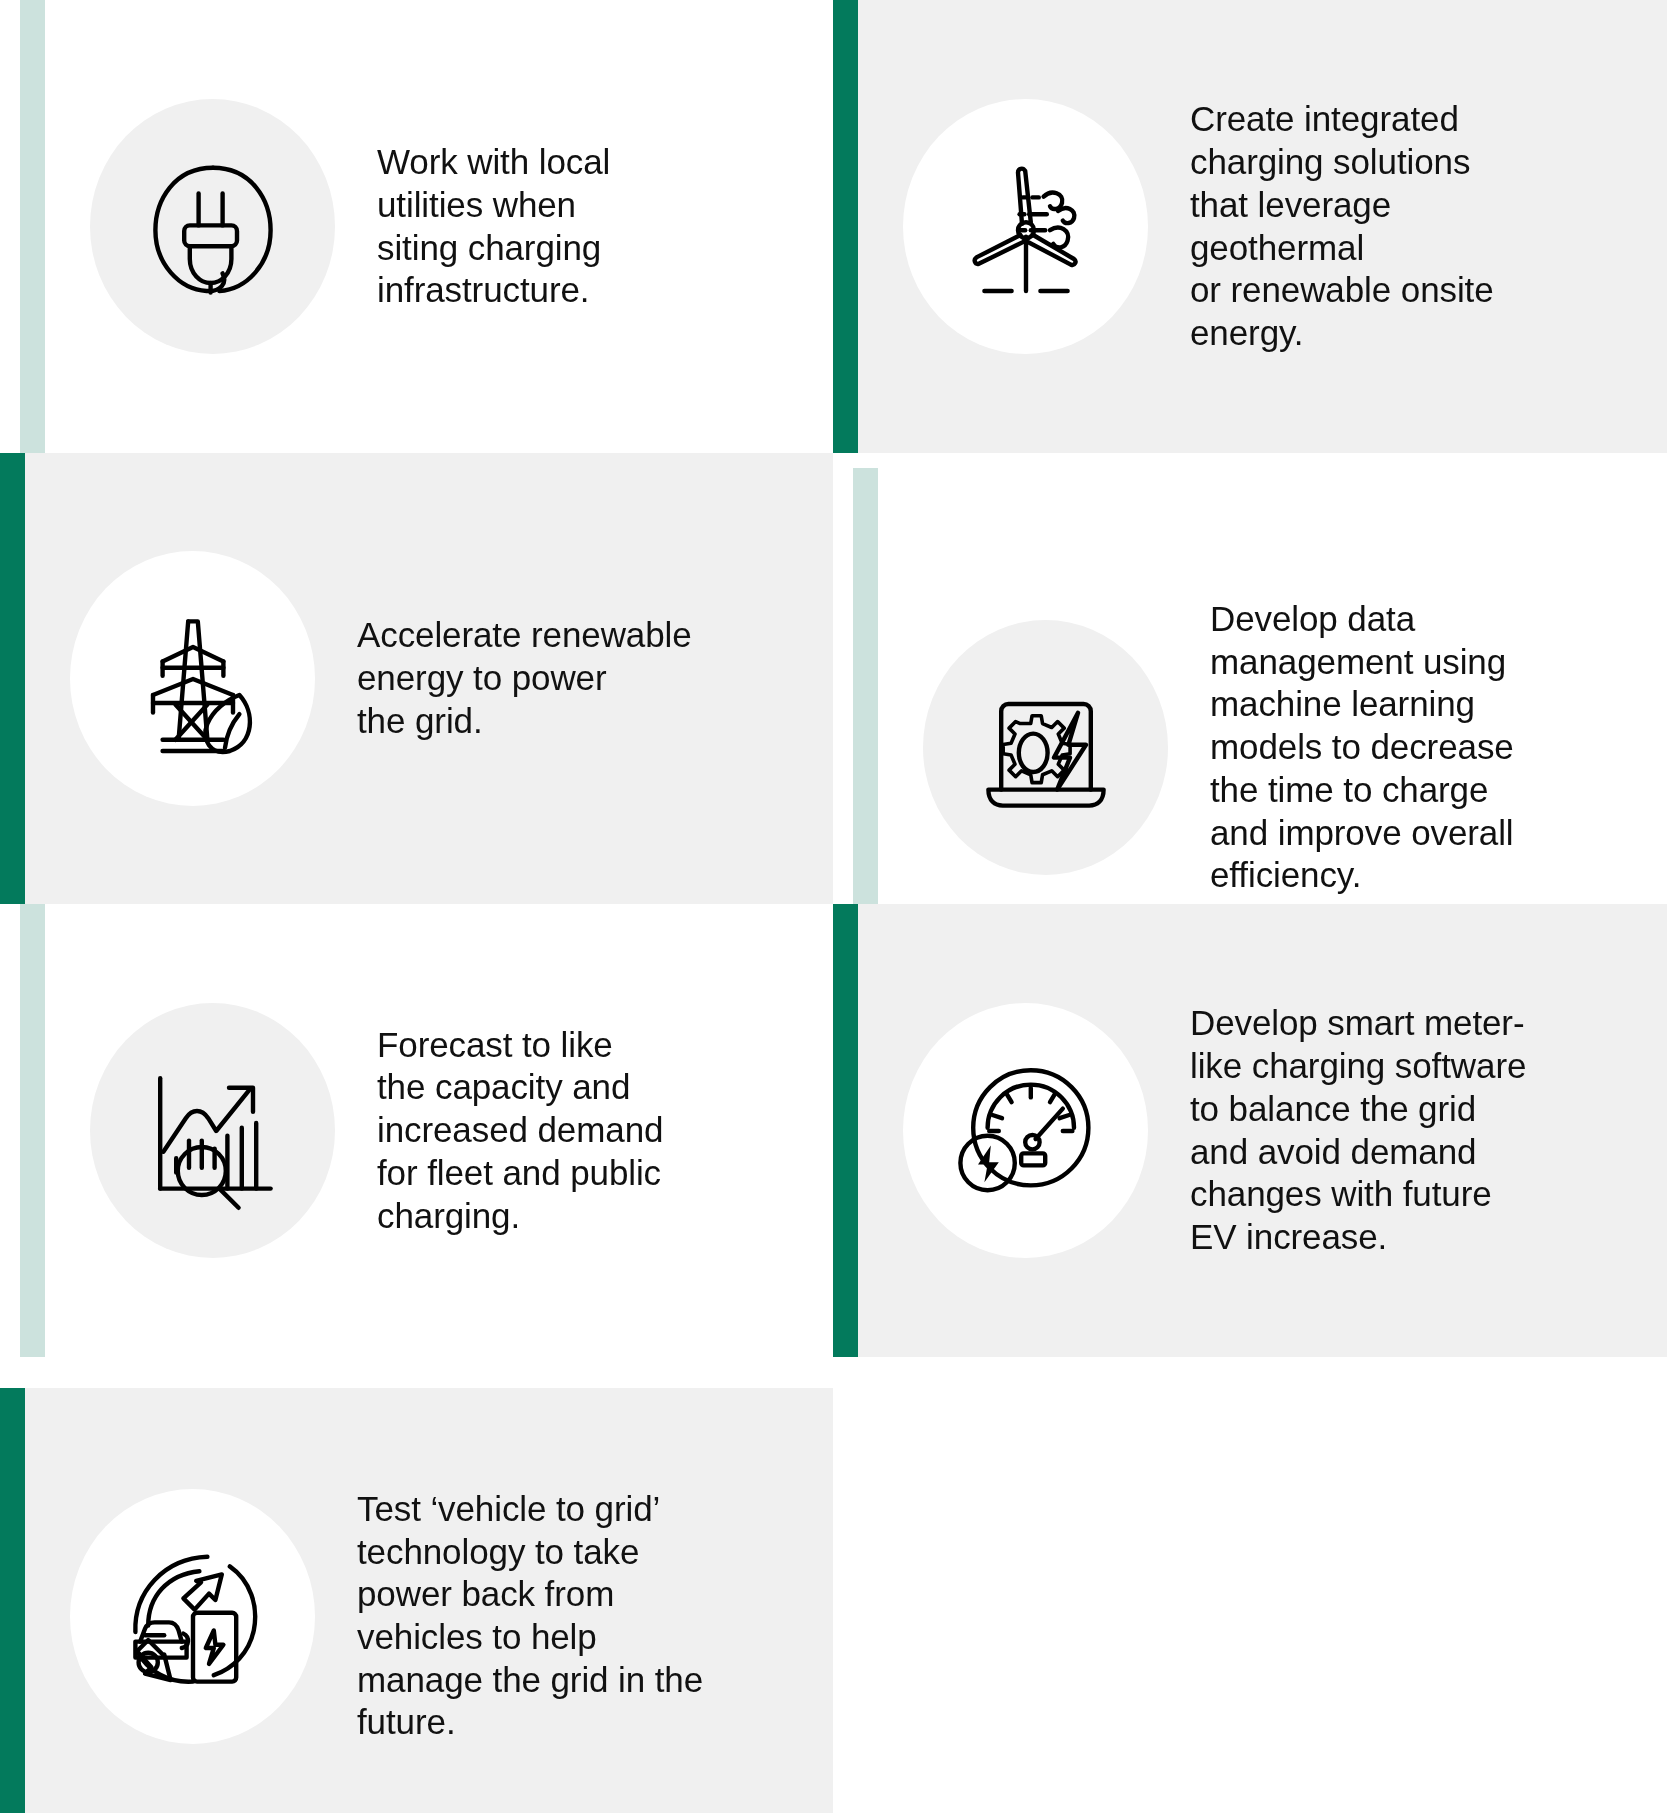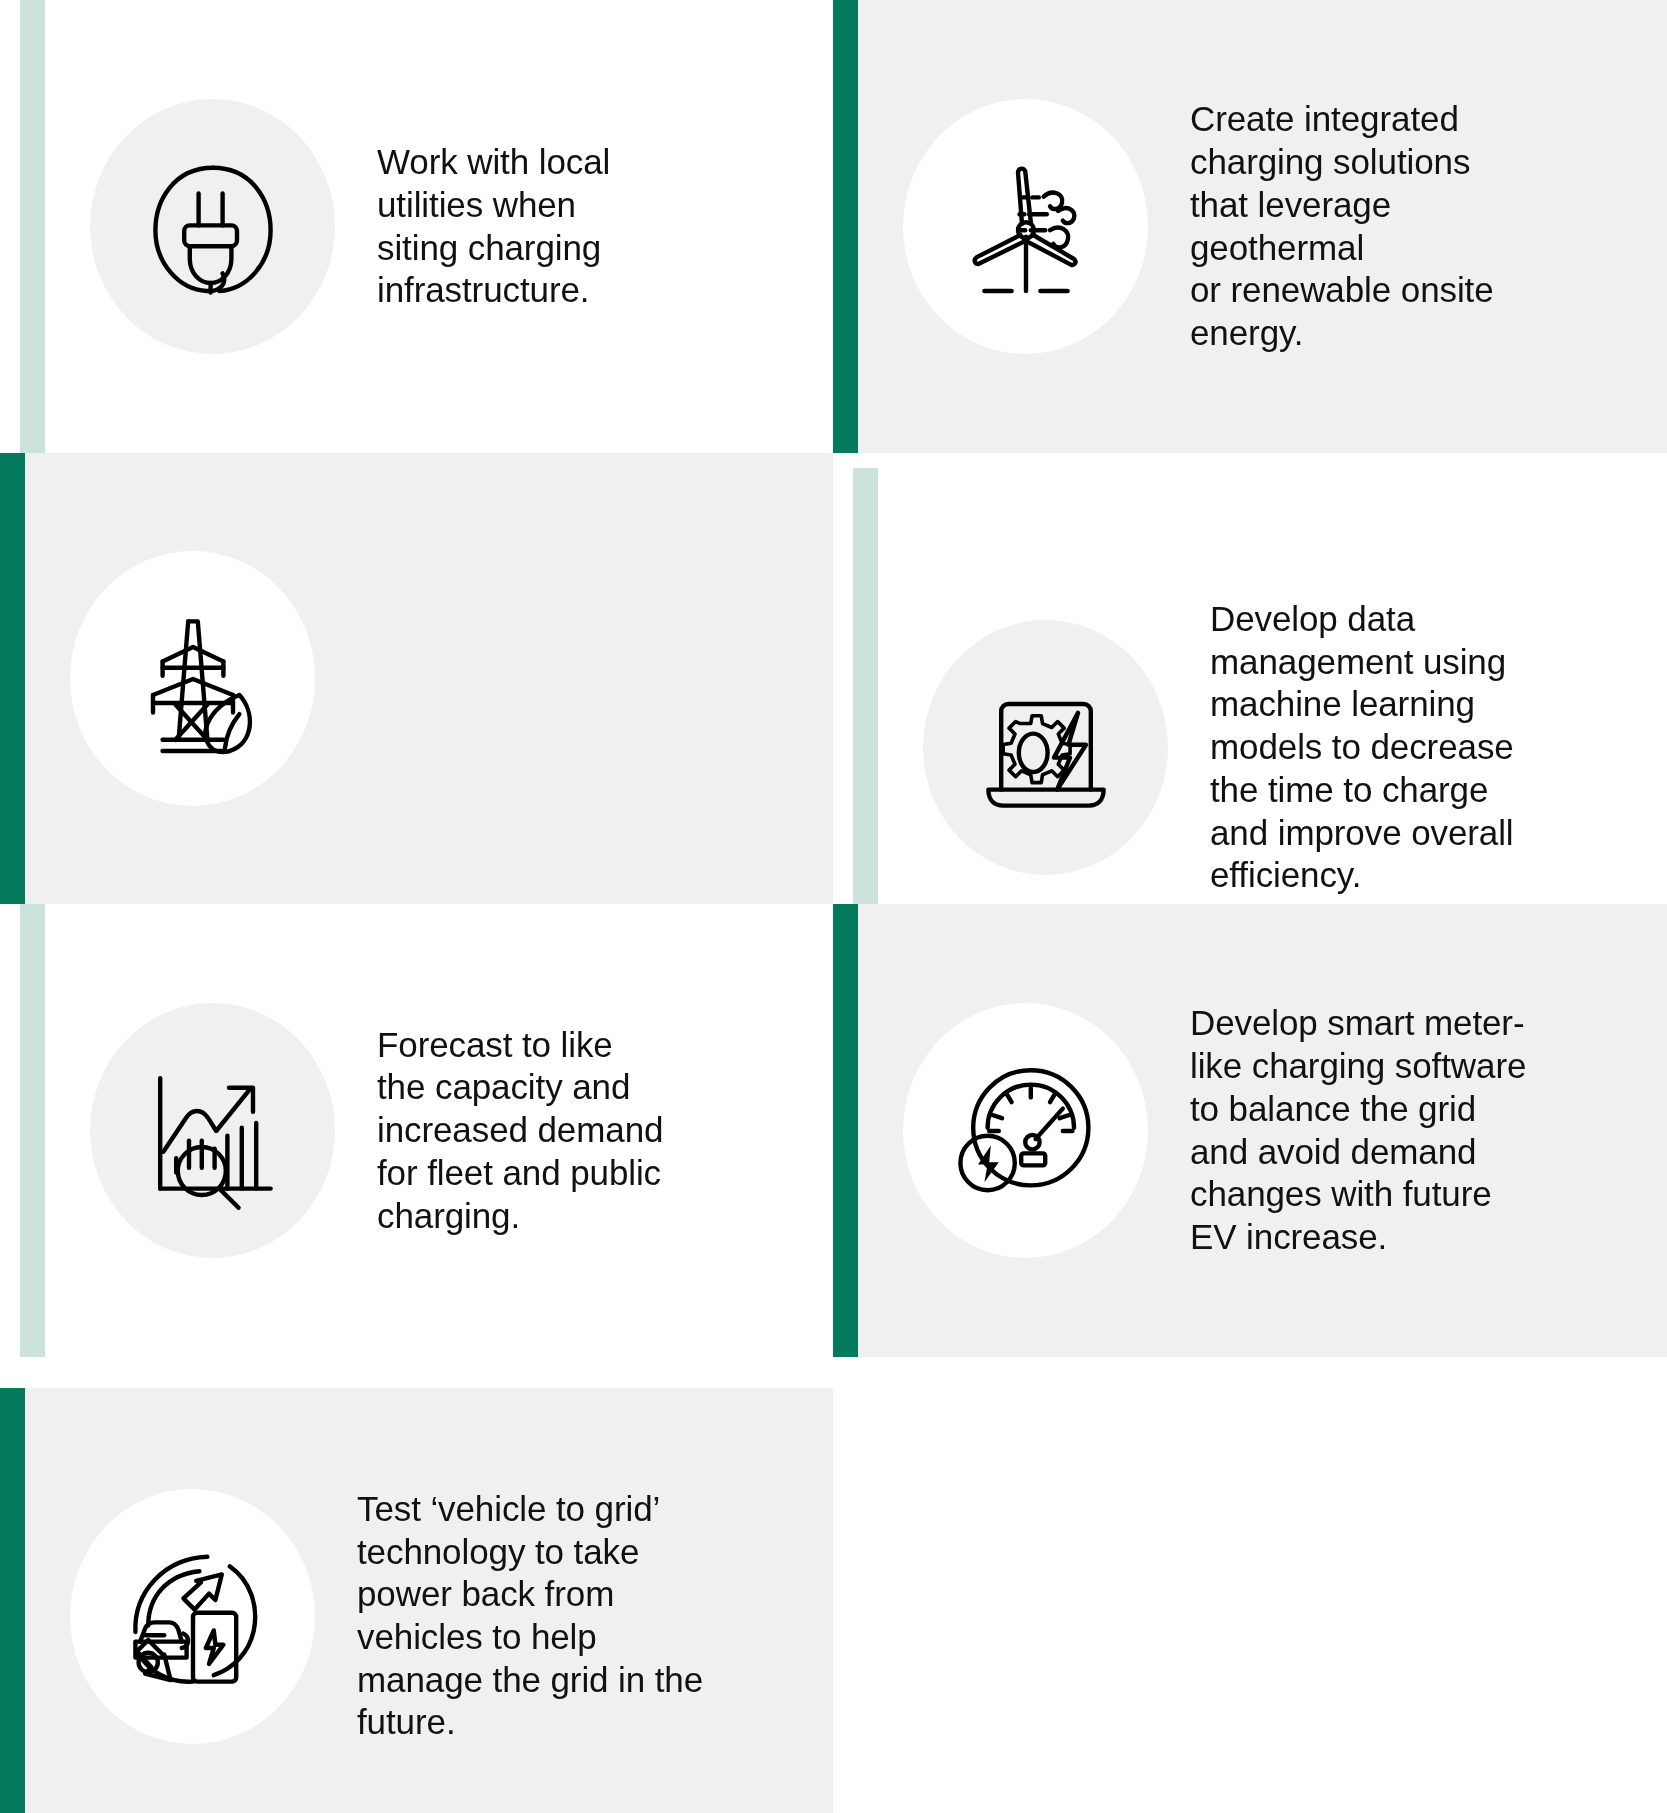--- a/index.html
+++ b/index.html
@@ -185,20 +185,23 @@
           <path d="M78 132 L118 176"></path>
           <path d="M118 132 L78 176"></path>
 
           <path d="M62 176 L138 176"></path>
           <path d="M62 190 L138 190"></path>
 
           <path d="M158 120 C178 142 176 180 146 190 C122 196 110 176 118 156 C125 139 142 126 158 120 Z"></path>
           <path d="M140 186 C142 170 148 156 158 144"></path>
         </svg>
       </div>
+      <div class="caption">Accelerate renewable
+energy to power
+the grid.</div>
     </div>
   </div>
 
   <div class="cell bg-white" style="left:833px; top:468px; width:834px; height:559px;">
     <div class="accent mint"></div>
     <div class="cell-inner">
       <div class="icon-badge on-white">
         <svg viewBox="0 0 200 200" aria-hidden="true">
 
           <path d="M44 152 L44 54 C44 49 48 45 53 45 L147 45 C152 45 156 49 156 54 L156 152"></path>

